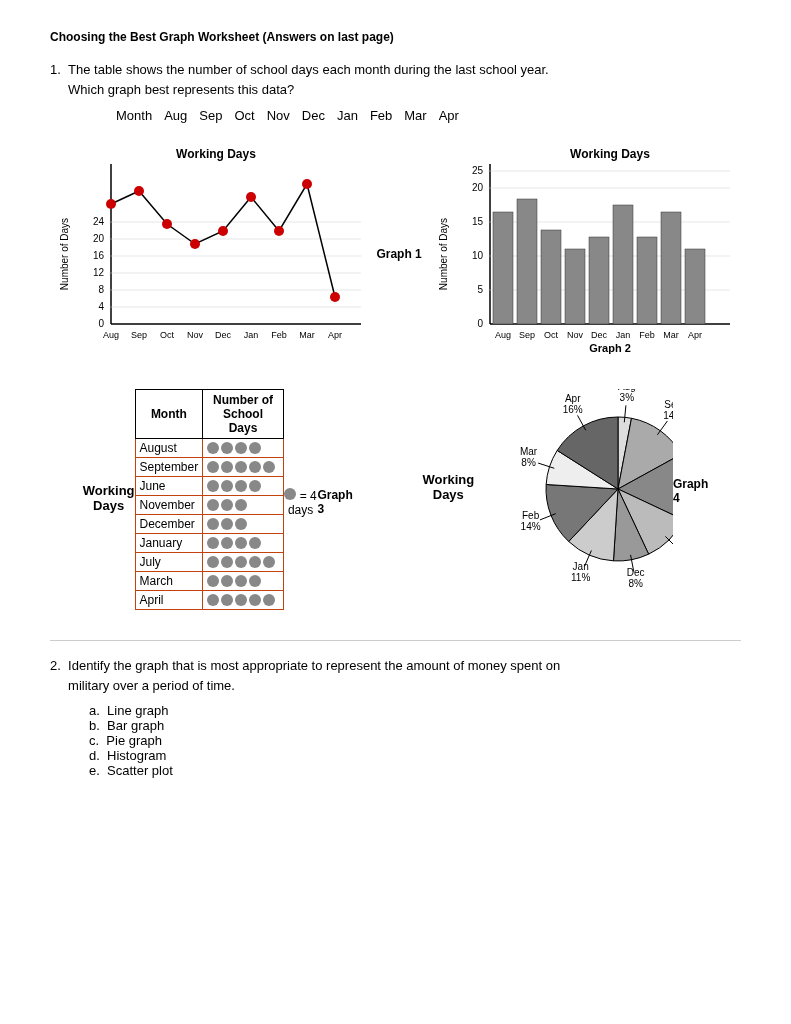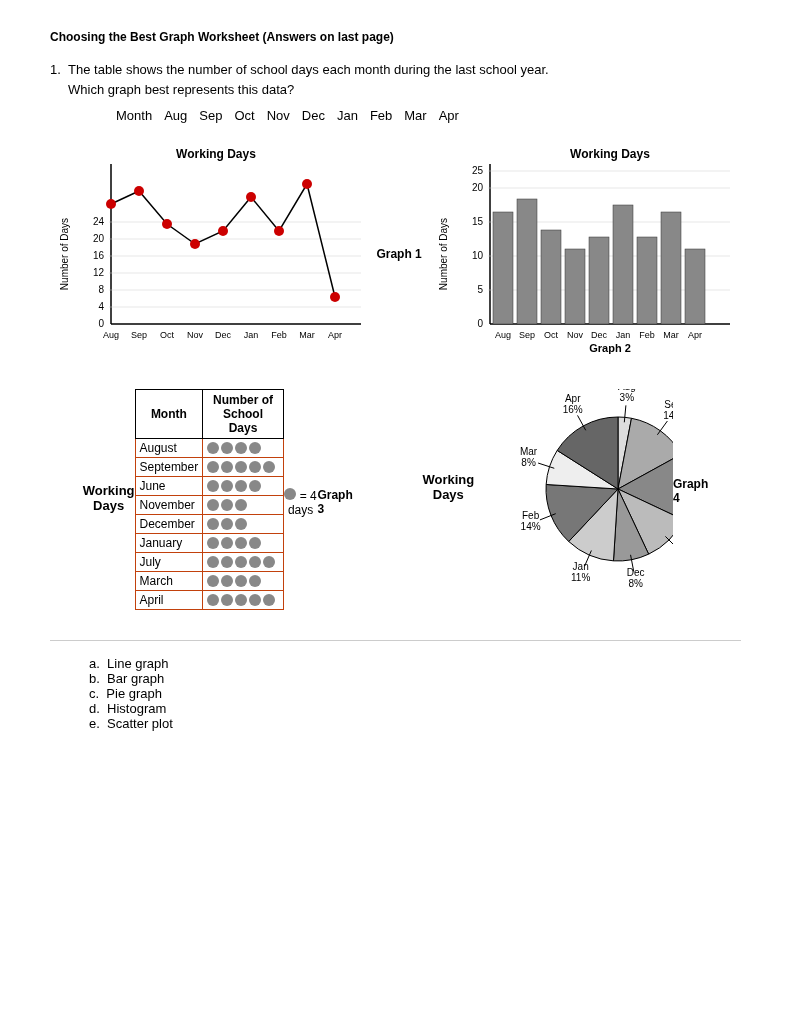--- a/index.html
+++ b/index.html
@@ -380,20 +380,24 @@
 
       </svg>
       <div class="graph-label">Graph 4</div>
     </div>
   </div>
 </div>
 
 <hr style="border:none; border-top:1px solid #ccc; margin:15px 0;">
 
 <div class="question">
+  <div class="question-text">
+    2.&nbsp;&nbsp;Identify the graph that is most appropriate to represent the amount of money spent on<br>
+    &nbsp;&nbsp;&nbsp;&nbsp;&nbsp;military over a period of time.
+  </div>
   <div class="q2-options">
     <div>a.&nbsp;&nbsp;Line graph</div>
     <div>b.&nbsp;&nbsp;Bar graph</div>
     <div>c.&nbsp;&nbsp;Pie graph</div>
     <div>d.&nbsp;&nbsp;Histogram</div>
     <div>e.&nbsp;&nbsp;Scatter plot</div>
   </div>
 </div>
 
 </body></html>

